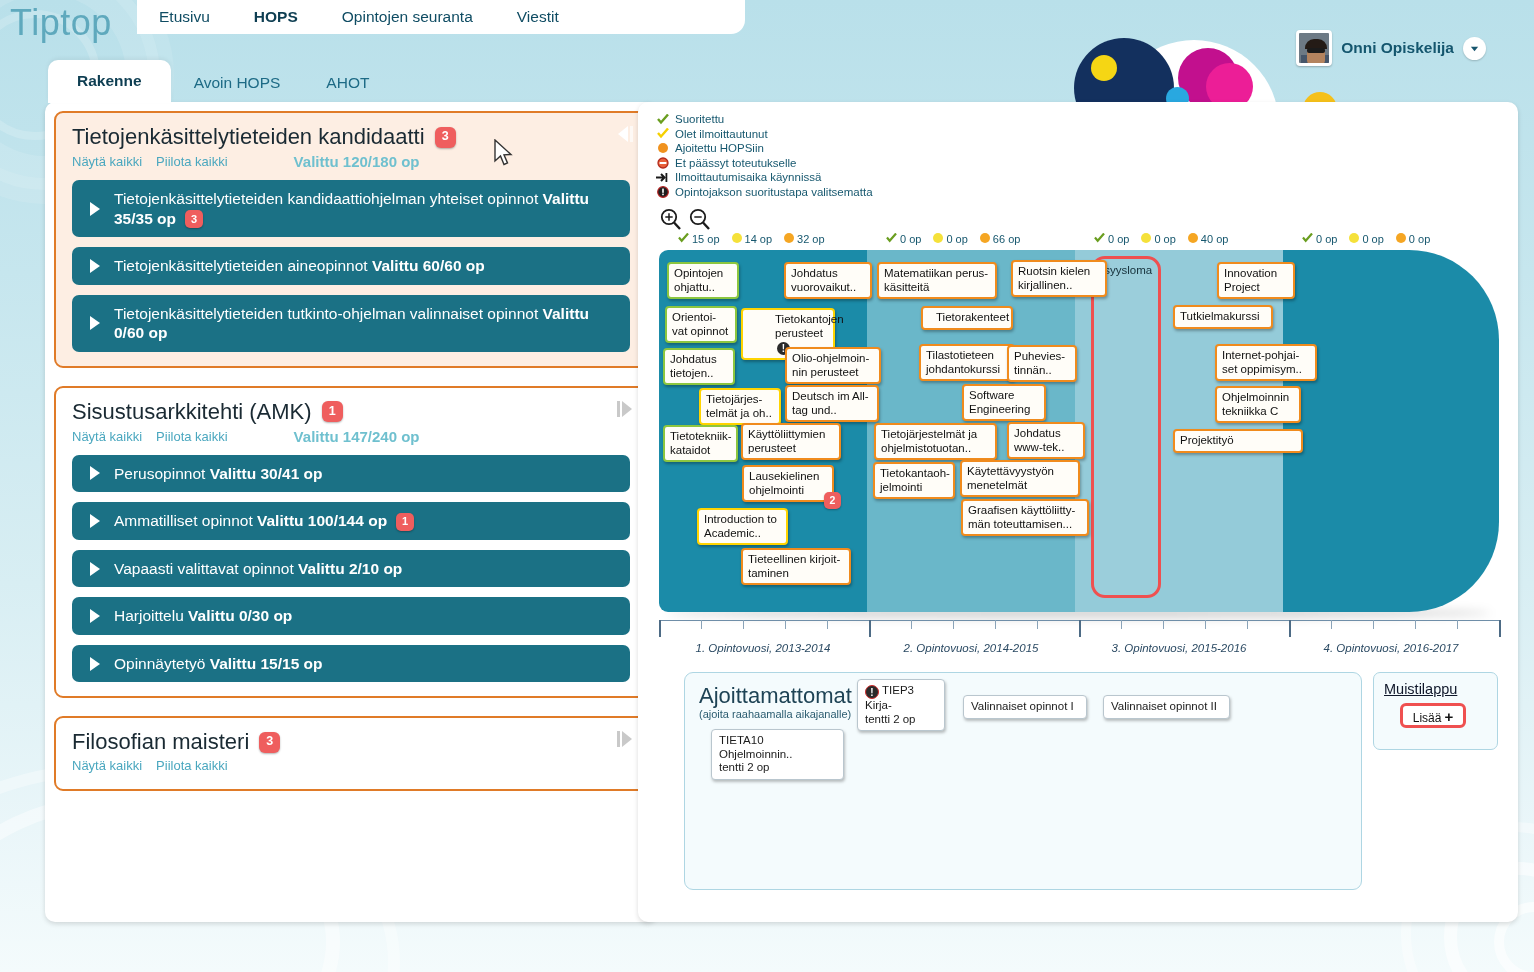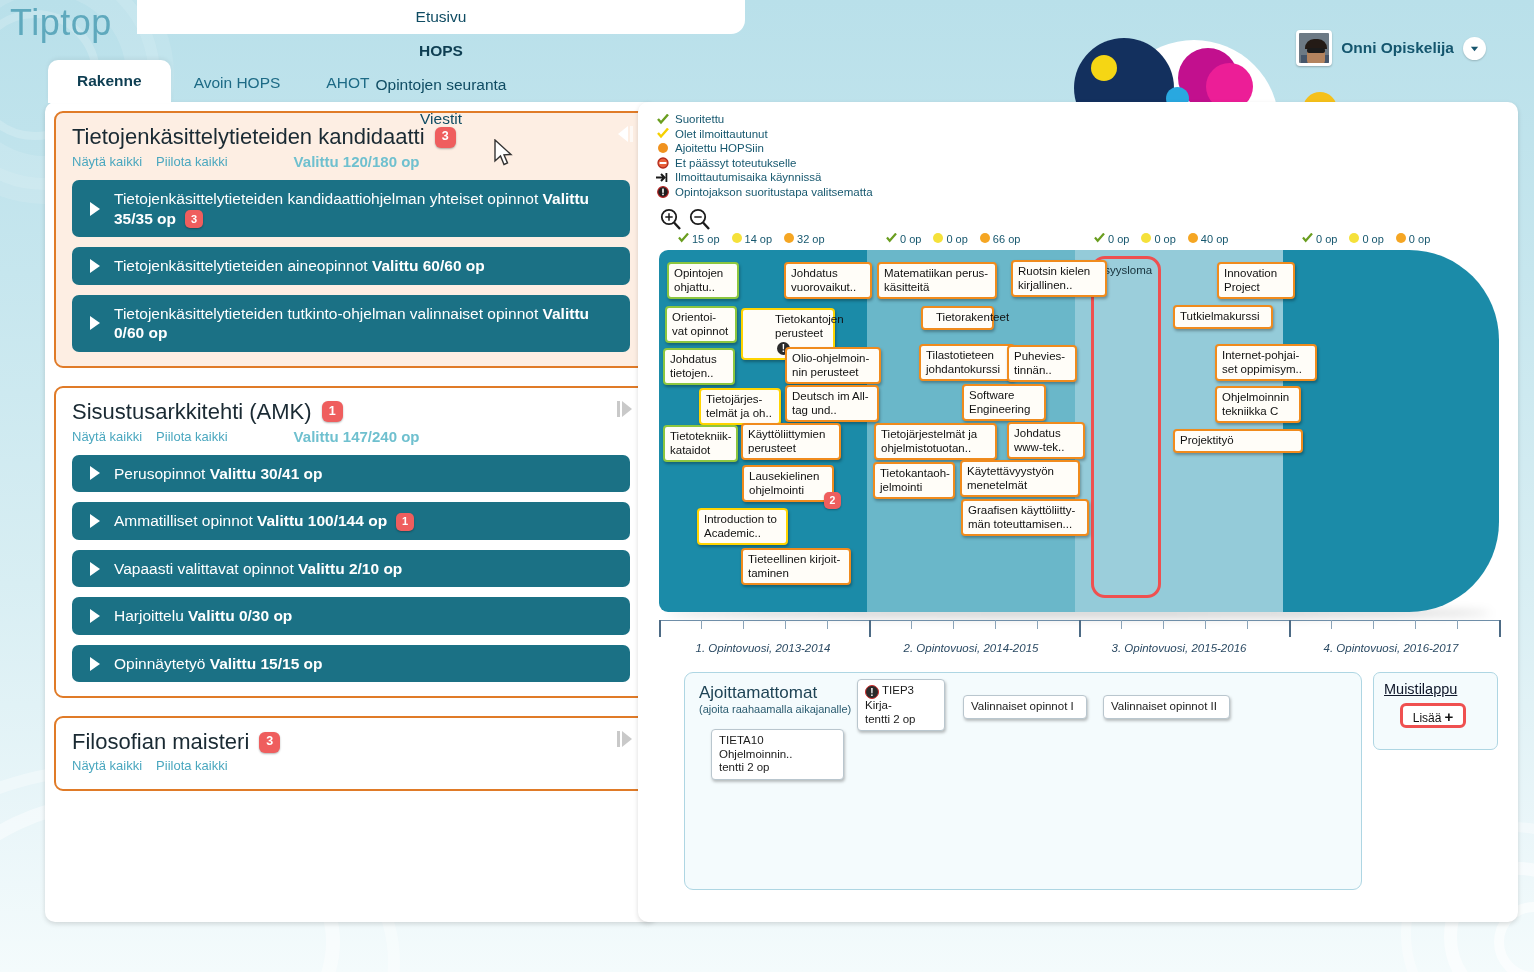--- a/index.html
+++ b/index.html
@@ -43,21 +43,21 @@
     border:12px solid rgba(255,255,255,0.35);
   }
   .deco-br1 { position:absolute; right:-60px; bottom:-40px; width:150px; height:150px; border-radius:50%; border:13px solid rgba(255,255,255,0.55); }
   .deco-br2 { position:absolute; right:-40px; bottom:-10px; width:80px; height:80px; border-radius:50%; border:10px solid rgba(255,255,255,0.6); }
   .deco-br3 { position:absolute; right:-92px; bottom:-75px; width:225px; height:225px; border-radius:50%; border:10px solid rgba(255,255,255,0.40); }
 
   
   .topnav {
     position:absolute; left:137px; top:0; width:608px; height:34px;
     background:#ffffff; border-radius: 0 0 14px 0;
-    display:flex; align-items:center; gap:0; z-index:6;flex-direction:column;
+    display:flex; align-items:center; gap:0; z-index:6;
   }
   .topnav a {
     color:#0f4c63; font-size:15.5px; text-decoration:none; padding:0 22px; line-height:34px;
   }
   .topnav a.active { font-weight:bold; color:#0e3e52; }
   .brand {
     position:absolute; left:10px; top:2px; z-index:7;
     font-size:36px; color:#5fa9bd; font-family:"Liberation Sans", sans-serif;
     letter-spacing:0.5px; font-weight:300;
   }
@@ -186,21 +186,21 @@
   .tick { position:absolute; top:0; width:1px; background:#8aa3b8; }
   .tick.major { height:17px; width:2px; background:#4d6b85; }
   .tick.minor { height:9px; }
   .axis-lbl { position:absolute; top:22px; font-size:11.5px; font-style:italic; color:#2b4a63; text-align:center; }
 
   
   .unsched {
     position:absolute; left:46px; top:570px; width:678px; height:218px;
     background:#f4fbfd; border:1px solid #aed6e3; border-radius:9px; padding:11px 14px;
   }
-  .unsched h3 { font-size:17px; color:#1e4355; font-weight:normal; line-height:1.05; }
+  .unsched h3 { font-size:22px; color:#1e4355; font-weight:normal; line-height:1.05; }
   .unsched .sub { font-size:11px; color:#2b5c70; margin-top:1px; }
   .plain-box {
     position:absolute; background:#fff; border:1px solid #b9c6ce; border-radius:4px;
     font-size:11.5px; color:#1b1b1b; padding:4px 7px; line-height:13.5px;
     box-shadow:1px 2px 3px rgba(0,0,0,.25); cursor:pointer; white-space:pre-line;
   }
   .plain-box .wicon2 {
     display:inline-block; width:14px; height:14px; border-radius:50%; background:#2b2b2b;
     color:#fff; font-size:10px; font-weight:bold; text-align:center; line-height:14px;
     vertical-align:-2px; margin-right:3px; border:1px solid #cf2b2b;
@@ -522,21 +522,21 @@
       <div class="course " style="left: 83px; top: 215px; width: 92px;"><span>Lausekielinen
 ohjelmointi</span><span class="cbadge">2</span></div>
       <div class="course yellow" style="left: 38px; top: 258px; width: 91px;"><span>Introduction to
 Academic..</span></div>
       <div class="course " style="left: 82px; top: 298px; width: 110px;"><span>Tieteellinen kirjoit-
 taminen</span></div>
       <div class="course " style="left: 218px; top: 12px; width: 120px;"><span>Matematiikan perus-
 käsitteitä</span></div>
       <div class="course " style="left: 352px; top: 10px; width: 96px;"><span>Ruotsin kielen
 kirjallinen..</span></div>
-      <div class="course " style="left: 262px; top: 56px; width: 73px; padding-left: 13px;"><span>Tietorakenteet</span></div>
+      <div class="course " style="left: 262px; top: 56px; width: 92px; padding-left: 13px;"><span>Tietorakenteet</span></div>
       <div class="course " style="left: 260px; top: 94px; width: 96px;"><span>Tilastotieteen
 johdantokurssi</span></div>
       <div class="course " style="left: 348px; top: 95px; width: 70px;"><span>Puhevies-
 tinnän..</span></div>
       <div class="course " style="left: 303px; top: 134px; width: 84px;"><span>Software
 Engineering</span></div>
       <div class="course " style="left: 215px; top: 173px; width: 123px;"><span>Tietojärjestelmät ja
 ohjelmistotuotan..</span></div>
       <div class="course " style="left: 348px; top: 172px; width: 78px;"><span>Johdatus
 www-tek..</span></div>

